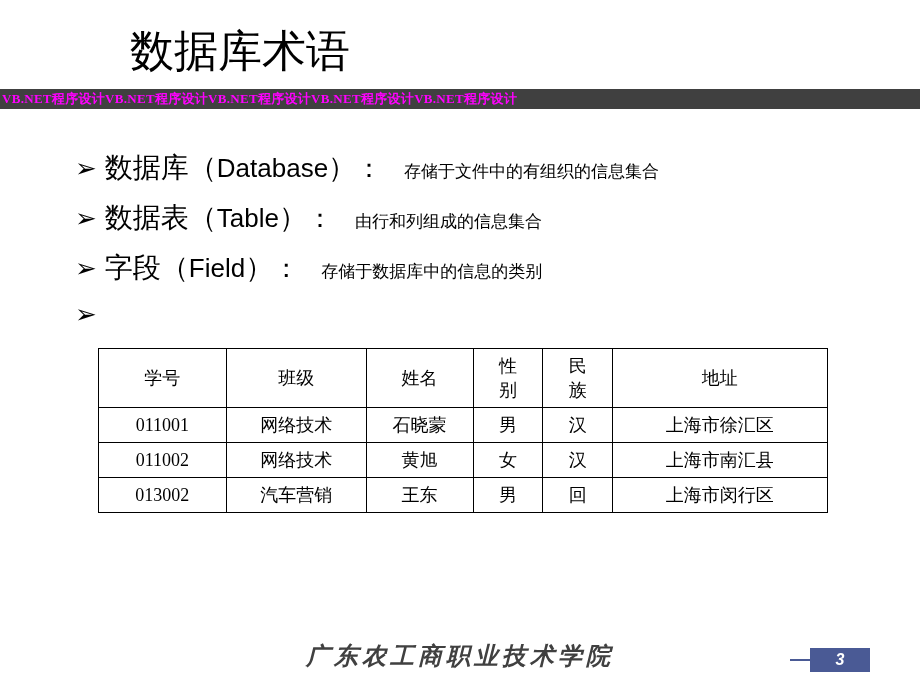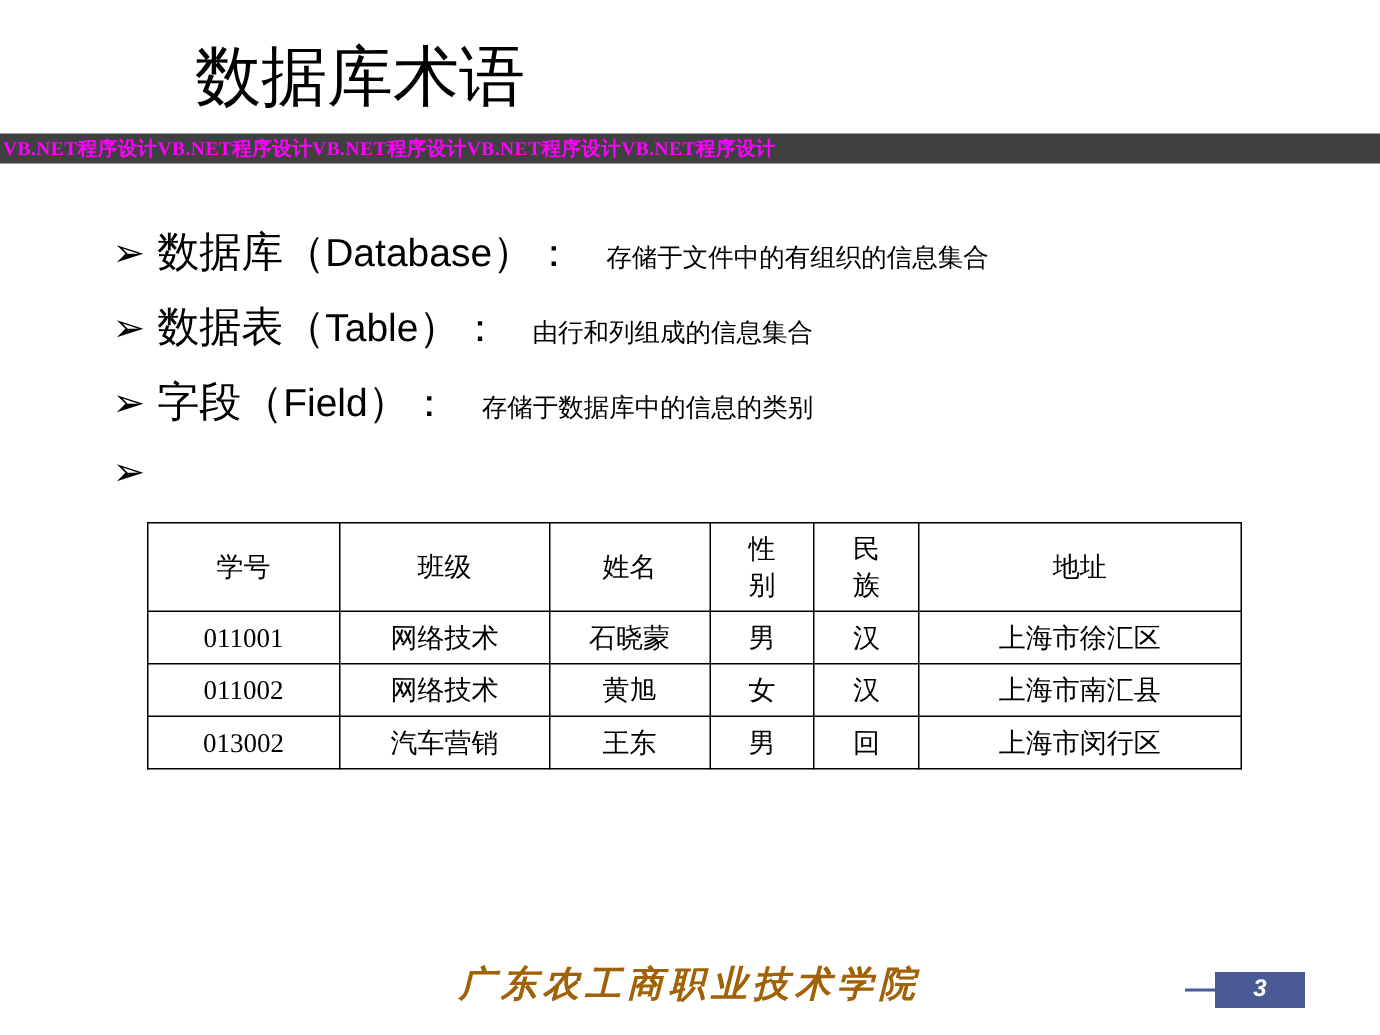--- a/index.html
+++ b/index.html
@@ -110,21 +110,21 @@
     .footer {
       position: absolute;
       bottom: 18px;
       left: 0;
       width: 100%;
     }
     .footer-text {
       text-align: center;
       font-size: 24px;
       font-weight: bold;
-      color: #a16207;
+      color: #404040;
       font-family: "KaiTi", "楷体", serif;
       font-style: italic;
       letter-spacing: 4px;
     }
     .page-number-box {
       position: absolute;
       right: 50px;
       bottom: 0;
       width: 60px;
       height: 24px;

